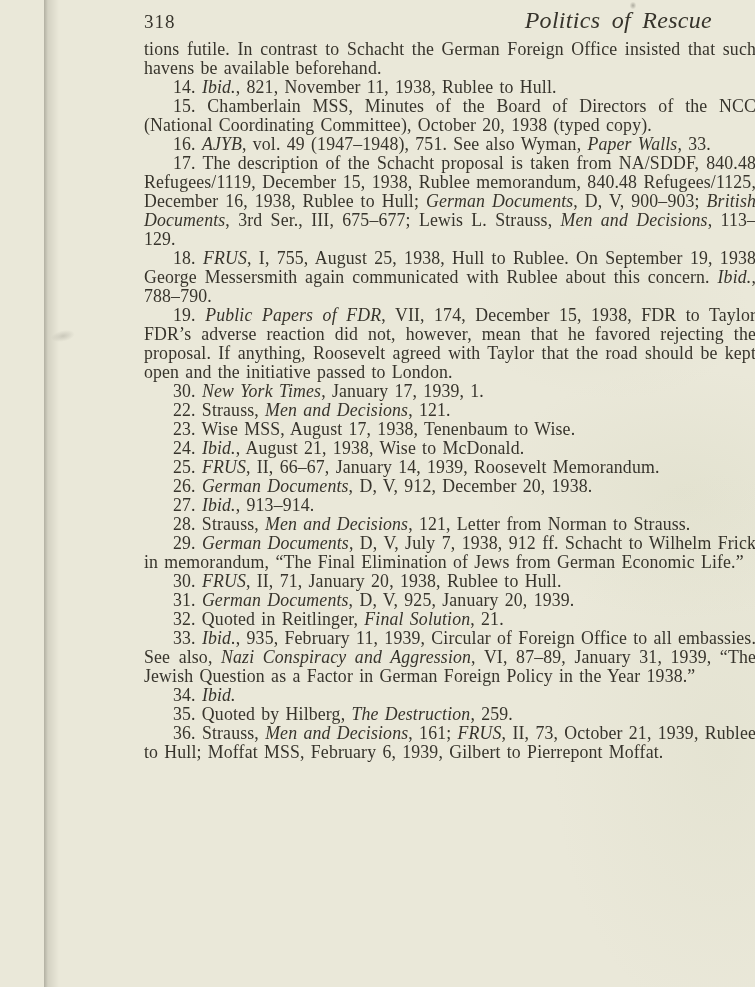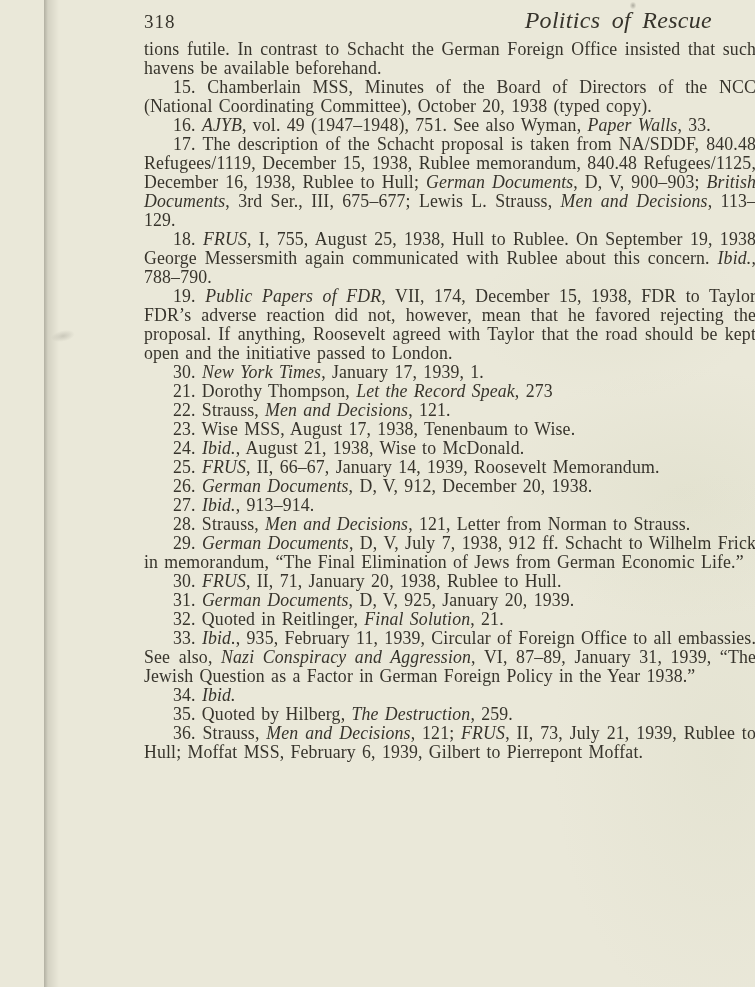--- a/index.html
+++ b/index.html
@@ -54,36 +54,36 @@
   <div class="smudge"></div>
   <div class="speck"></div>
 
   <header class="running-head">
     <span class="folio">318</span>
     <span class="running-title">Politics of Rescue</span>
   </header>
 
   <main class="textblock">
       <p class="para"><span>tions futile. In contrast to Schacht the German Foreign Office insisted that such havens be available beforehand.</span></p>
+      <p class="para indent"><span>14. </span><i>Ibid.</i><span>, 821, November 11, 1938, Rublee to Hull.</span></p>
       <p class="para indent"><span>15. Chamberlain MSS, Minutes of the Board of Directors of the NCC (National Coordinating Committee), October 20, 1938 (typed copy).</span></p>
       <p class="para indent"><span>16. </span><i>AJYB</i><span>, vol. 49 (1947–1948), 751. See also Wyman, </span><i>Paper Walls</i><span>, 33.</span></p>
       <p class="para indent"><span>17. The description of the Schacht proposal is taken from NA/SDDF, 840.48 Refugees/1119, December 15, 1938, Rublee memorandum, 840.48 Refugees/1125, December 16, 1938, Rublee to Hull; </span><i>German Documents</i><span>, D, V, 900–903; </span><i>British Documents</i><span>, 3rd Ser., III, 675–677; Lewis L. Strauss, </span><i>Men and Decisions</i><span>, 113–129.</span></p>
       <p class="para indent"><span>18. </span><i>FRUS</i><span>, I, 755, August 25, 1938, Hull to Rublee. On September 19, 1938 George Messersmith again communicated with Rublee about this concern. </span><i>Ibid.</i><span>, 788–790.</span></p>
       <p class="para indent"><span>19. </span><i>Public Papers of FDR</i><span>, VII, 174, December 15, 1938, FDR to Taylor FDR’s adverse reaction did not, however, mean that he favored rejecting the proposal. If anything, Roosevelt agreed with Taylor that the road should be kept open and the initiative passed to London.</span></p>
       <p class="para indent"><span>30. </span><i>New York Times</i><span>, January 17, 1939, 1.</span></p>
-      <p class="para indent"><span>21. Dorothy Thompson, </span><i>Let the Record Speak</i><span>, 273</span></p>
       <p class="para indent"><span>22. Strauss, </span><i>Men and Decisions</i><span>, 121.</span></p>
       <p class="para indent"><span>23. Wise MSS, August 17, 1938, Tenenbaum to Wise.</span></p>
       <p class="para indent"><span>24. </span><i>Ibid.</i><span>, August 21, 1938, Wise to McDonald.</span></p>
       <p class="para indent"><span>25. </span><i>FRUS</i><span>, II, 66–67, January 14, 1939, Roosevelt Memorandum.</span></p>
       <p class="para indent"><span>26. </span><i>German Documents</i><span>, D, V, 912, December 20, 1938.</span></p>
       <p class="para indent"><span>27. </span><i>Ibid.</i><span>, 913–914.</span></p>
       <p class="para indent"><span>28. Strauss, </span><i>Men and Decisions</i><span>, 121, Letter from Norman to Strauss.</span></p>
       <p class="para indent"><span>29. </span><i>German Documents</i><span>, D, V, July 7, 1938, 912 ff. Schacht to Wilhelm Frick in memorandum, “The Final Elimination of Jews from German Economic Life.”</span></p>
       <p class="para indent"><span>30. </span><i>FRUS</i><span>, II, 71, January 20, 1938, Rublee to Hull.</span></p>
       <p class="para indent"><span>31. </span><i>German Documents</i><span>, D, V, 925, January 20, 1939.</span></p>
       <p class="para indent"><span>32. Quoted in Reitlinger, </span><i>Final Solution</i><span>, 21.</span></p>
       <p class="para indent"><span>33. </span><i>Ibid.</i><span>, 935, February 11, 1939, Circular of Foreign Office to all embassies. See also, </span><i>Nazi Conspiracy and Aggression</i><span>, VI, 87–89, January 31, 1939, “The Jewish Question as a Factor in German Foreign Policy in the Year 1938.”</span></p>
       <p class="para indent"><span>34. </span><i>Ibid.</i></p>
       <p class="para indent"><span>35. Quoted by Hilberg, </span><i>The Destruction</i><span>, 259.</span></p>
-      <p class="para indent"><span>36. Strauss, </span><i>Men and Decisions</i><span>, 121; </span><i>FRUS</i><span>, II, 73, July 21, 1939, Rublee to Hull; Moffat MSS, February 6, 1939, Gilbert to Pierrepont Moffat.</span></p>
+      <p class="para indent"><span>36. Strauss, </span><i>Men and Decisions</i><span>, 161; </span><i>FRUS</i><span>, II, 73, October 21, 1939, Rublee to Hull; Moffat MSS, February 6, 1939, Gilbert to Pierrepont Moffat.</span></p>
     </main>
 </div>
 
 </body></html>

